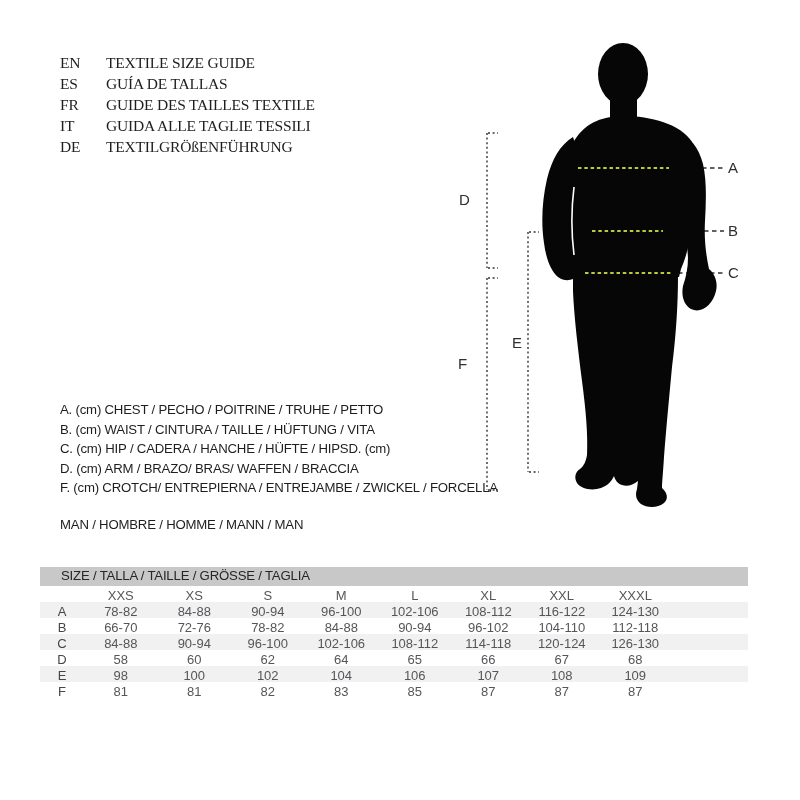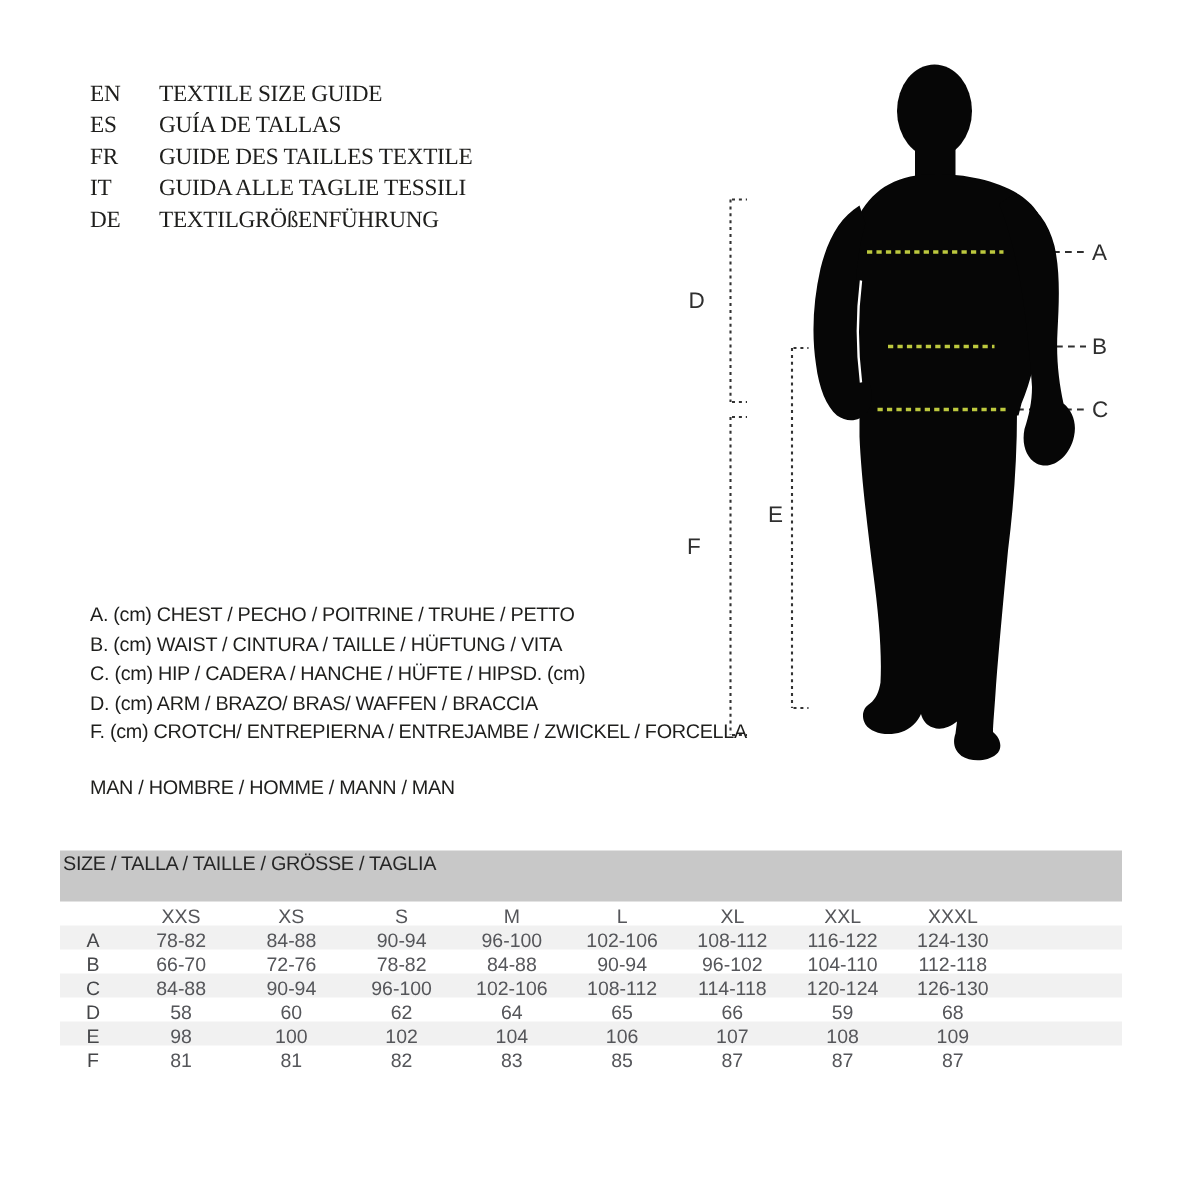--- a/index.html
+++ b/index.html
@@ -19,22 +19,22 @@
   .figure svg { display:block; }
   .marker-letter { font-family:"Liberation Sans", sans-serif; font-size:15px; fill:#2f2f2f; }
 
   
   .legend { position:absolute; left:60px; top:400px; letter-spacing:-0.2px; }
   .legend-line { height:19.6px; line-height:19.6px; font-size:13.2px; white-space:nowrap; }
   .gender-line { margin-top:17px; height:20px; line-height:20px; font-size:13.2px; }
 
   
   .size-table { position:absolute; left:40px; top:567px; width:708px; }
-  .table-header { height:34px; line-height:17px; background:#c8c8c8; color:#262626;
-                  font-size:13.2px; padding-left:2px; letter-spacing:-0.2px; }
+  .table-header { height:19px; line-height:17px; background:#c8c8c8; color:#262626;
+                  font-size:13.2px; padding-left:21px; letter-spacing:-0.2px; }
   .trow { display:grid; grid-template-columns:44px repeat(8, 73.5px) 1fr;
           height:16px; line-height:20px; font-size:13px; color:#55565a; }
   .trow span { text-align:center; white-space:nowrap; }
   .trow .row-letter { color:#454649; }
   .trow.stripe { background:#f1f1f1; }
 </style>
 </head>
 <body>
 
 <div class="page">
@@ -208,21 +208,21 @@
     </div>
 
     <div class="trow">
       <span class="row-letter">D</span>
       <span>58</span>
       <span>60</span>
       <span>62</span>
       <span>64</span>
       <span>65</span>
       <span>66</span>
-      <span>59</span>
+      <span>67</span>
       <span>68</span>
       <span></span>
     </div>
 
     <div class="trow stripe">
       <span class="row-letter">E</span>
       <span>98</span>
       <span>100</span>
       <span>102</span>
       <span>104</span>

